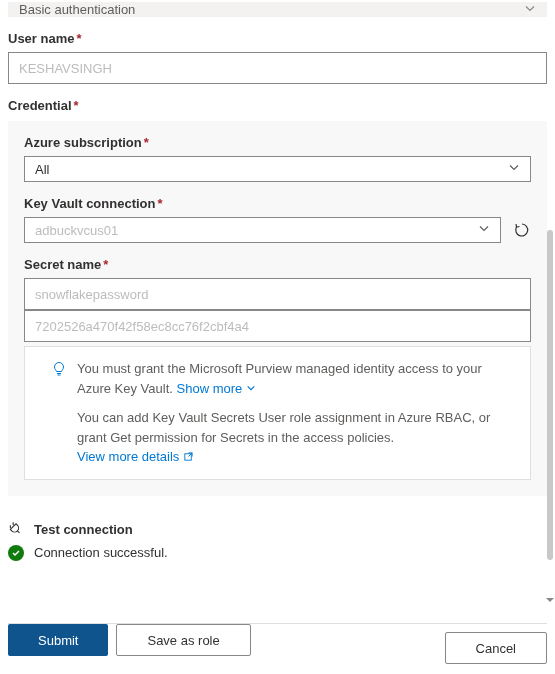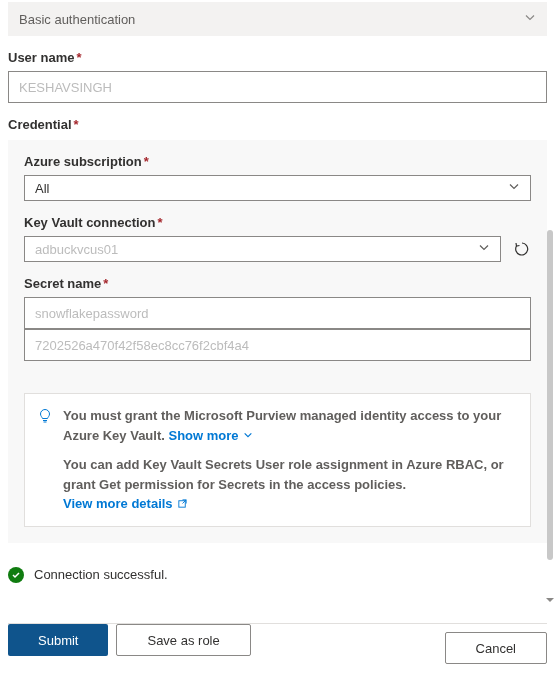--- a/index.html
+++ b/index.html
@@ -30,21 +30,21 @@
     .required {
       color: #a4262c;
       margin-left: 2px;
     }
     .first-label {
       margin-top: 0;
     }
     .dropdown-disabled {
       background: #f3f2f1;
       border: 1px solid #f3f2f1;
-      height: 34px;
+      height: 15px;
       display: flex;
       align-items: center;
       padding: 0 10px;
       color: #605e5c;
       font-size: 13px;
       position: relative;
     }
     .dropdown-disabled .chev {
       position: absolute;
       right: 10px;
@@ -102,25 +102,24 @@
     .refresh-btn {
       width: 18px;
       height: 18px;
       display: flex;
       align-items: center;
       justify-content: center;
     }
     .info-box {
       border: 1px solid #e1dfdd;
       background: #ffffff;
-      padding: 12px 12px;
-      margin-top: 32px;
+      padding: 12px 26px;
+      margin-top: 4px;
       font-size: 13px;
       line-height: 1.5;
-      font-weight: bold;
     }
     .info-row-1 {
       display: flex;
       gap: 10px;
     }
     .lightbulb {
       flex-shrink: 0;
       margin-top: 2px;
     }
     .info-text {
@@ -310,20 +309,28 @@
             <path d="M6 2 L10 2 L10 6" stroke="#0078d4" stroke-width="1" fill="none"></path>
             <line x1="10" y1="2" x2="6" y2="6" stroke="#0078d4" stroke-width="1"></line>
           </svg>
         </span>
       </div>
     </div>
   </div>
 </div>
 
 <div class="test-section">
+  <div class="test-title-row">
+    <span>
+      <svg width="16" height="16" viewBox="0 0 16 16">
+        <path d="M6 2 L4 4 M10 2 L8 4 M3 5 L11 5 L11 7 A4 4 0 0 1 7 11 L7 11 A4 4 0 0 1 3 7 Z M7 11 L7 14" stroke="#323130" stroke-width="1.1" fill="none" transform="rotate(-45 8 8)"></path>
+      </svg>
+    </span>
+    <span>Test connection</span>
+  </div>
   <div class="test-result-row">
     <span class="success-circle">
       <svg width="10" height="10" viewBox="0 0 10 10">
           <path d="M2 5 L4 7 L8 3" stroke="#ffffff" stroke-width="1.5" fill="none"></path>
         </svg>
     </span>
     <span>Connection successful.</span>
   </div>
 </div>
 

